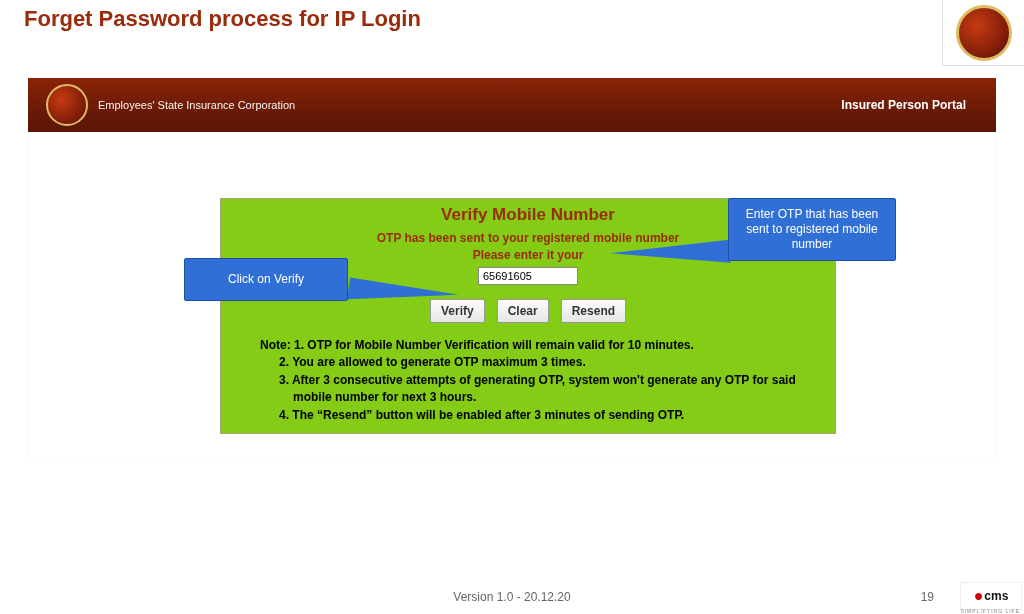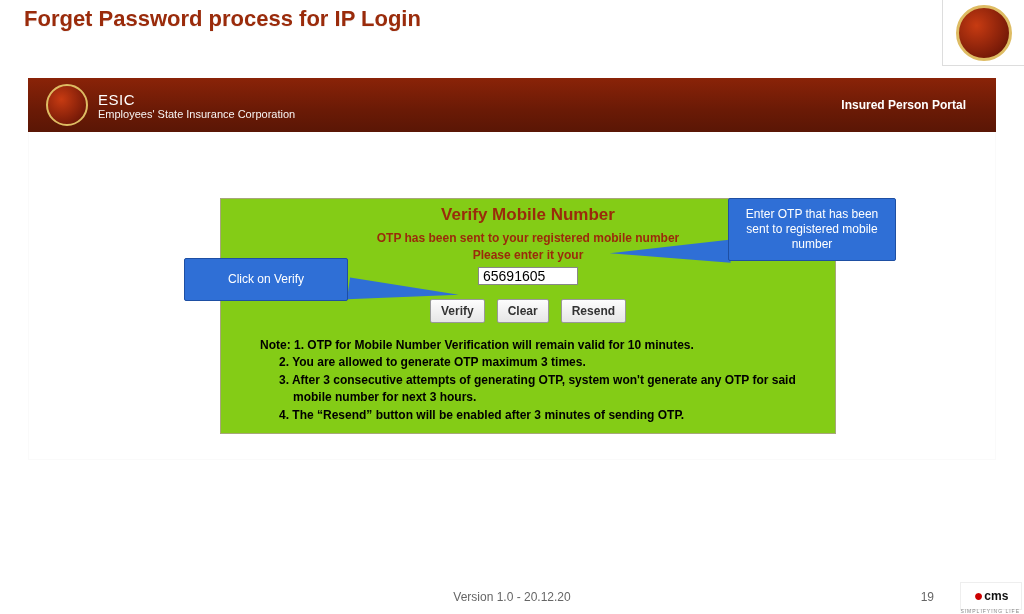--- a/index.html
+++ b/index.html
@@ -116,21 +116,21 @@
     font-weight: bold;
     font-size: 12px;
   }
   .vp-line1 { margin-top: 6px; }
   .vp-line2 { margin-top: 3px; }
   .vp-input {
     display: block;
     margin: 5px auto 0 auto;
     width: 100px;
     height: 18px;
-    font-size: 14px;
+    font-size: 11px;
     padding: 1px 4px;
     border: 1px solid #888;
   }
   .btn-row {
     display: flex;
     gap: 12px;
     justify-content: center;
     margin-top: 14px;
   }
   .ui-btn {
@@ -248,21 +248,20 @@
 
 <div class="top-logo-box">
   <div class="esic-seal"></div>
 </div>
 
 <div class="app-frame">
 
   <div class="portal-header">
     <div class="hdr-seal"></div>
     <div class="hdr-title-block">
-      <div class="hdr-title">ESIC</div>
       <div class="hdr-sub">Employees' State Insurance Corporation</div>
     </div>
     <div class="hdr-right">Insured Person Portal</div>
   </div>
 
   <div class="verify-panel">
     <div class="vp-title">Verify Mobile Number</div>
     <div class="vp-line1">OTP has been sent to your registered mobile number</div>
     <div class="vp-line2">Please enter it your</div>
     <input class="vp-input" type="text" value="65691605" style="">

